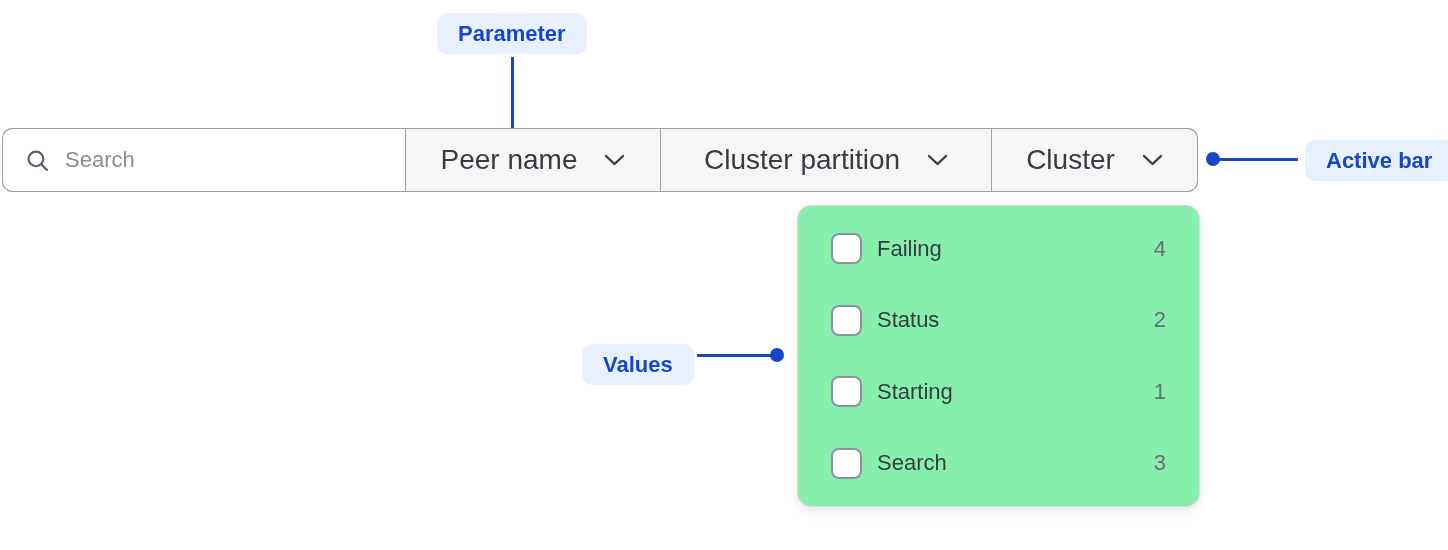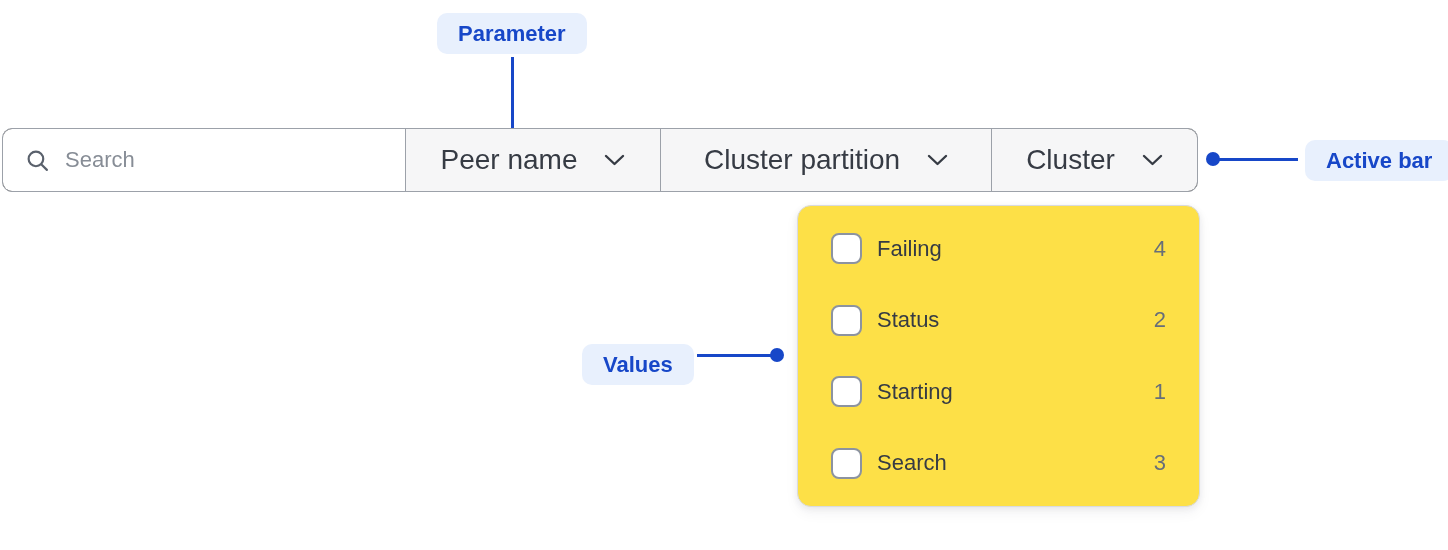--- a/index.html
+++ b/index.html
@@ -66,21 +66,21 @@
     cursor:pointer;
   }
   .dropdown-peer{flex:0 0 255px;}
   .dropdown-cluster{flex:0 0 331px;}
   .dropdown-status{flex:1 1 auto;border-radius:0 9px 9px 0;}
   .chev{flex:0 0 auto;display:block;}
 
   
   .panel{
     position:absolute;left:797px;top:205px;width:403px;height:302px;
-    background:#fde047;border:1.5px solid var(--panel-border);
+    background:#86efac;border:1.5px solid var(--panel-border);
     border-radius:14px;
     box-shadow:0 2px 6px rgba(30,34,50,0.07),0 6px 14px rgba(30,34,50,0.05);
     padding:7px 0;display:flex;flex-direction:column;
   }
   .panel-row{
     flex:1 1 auto;display:flex;align-items:center;
     padding:0 33px;gap:15px;cursor:pointer;
   }
   .checkbox{
     width:31px;height:31px;flex:0 0 auto;

